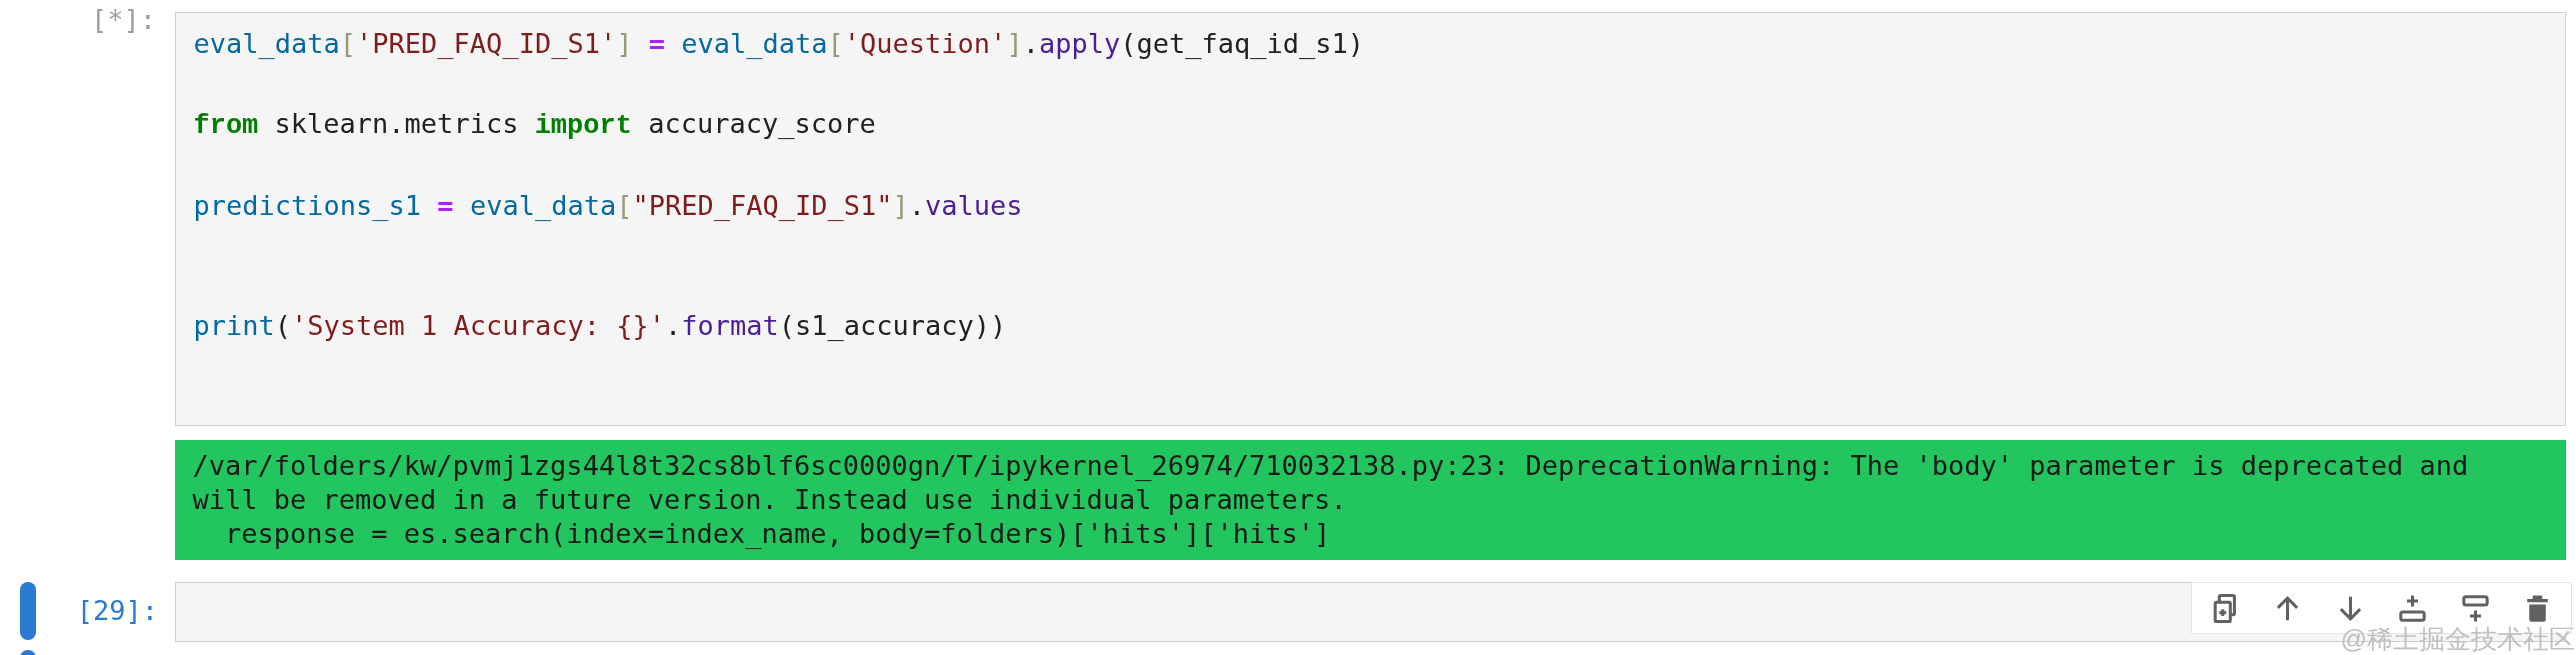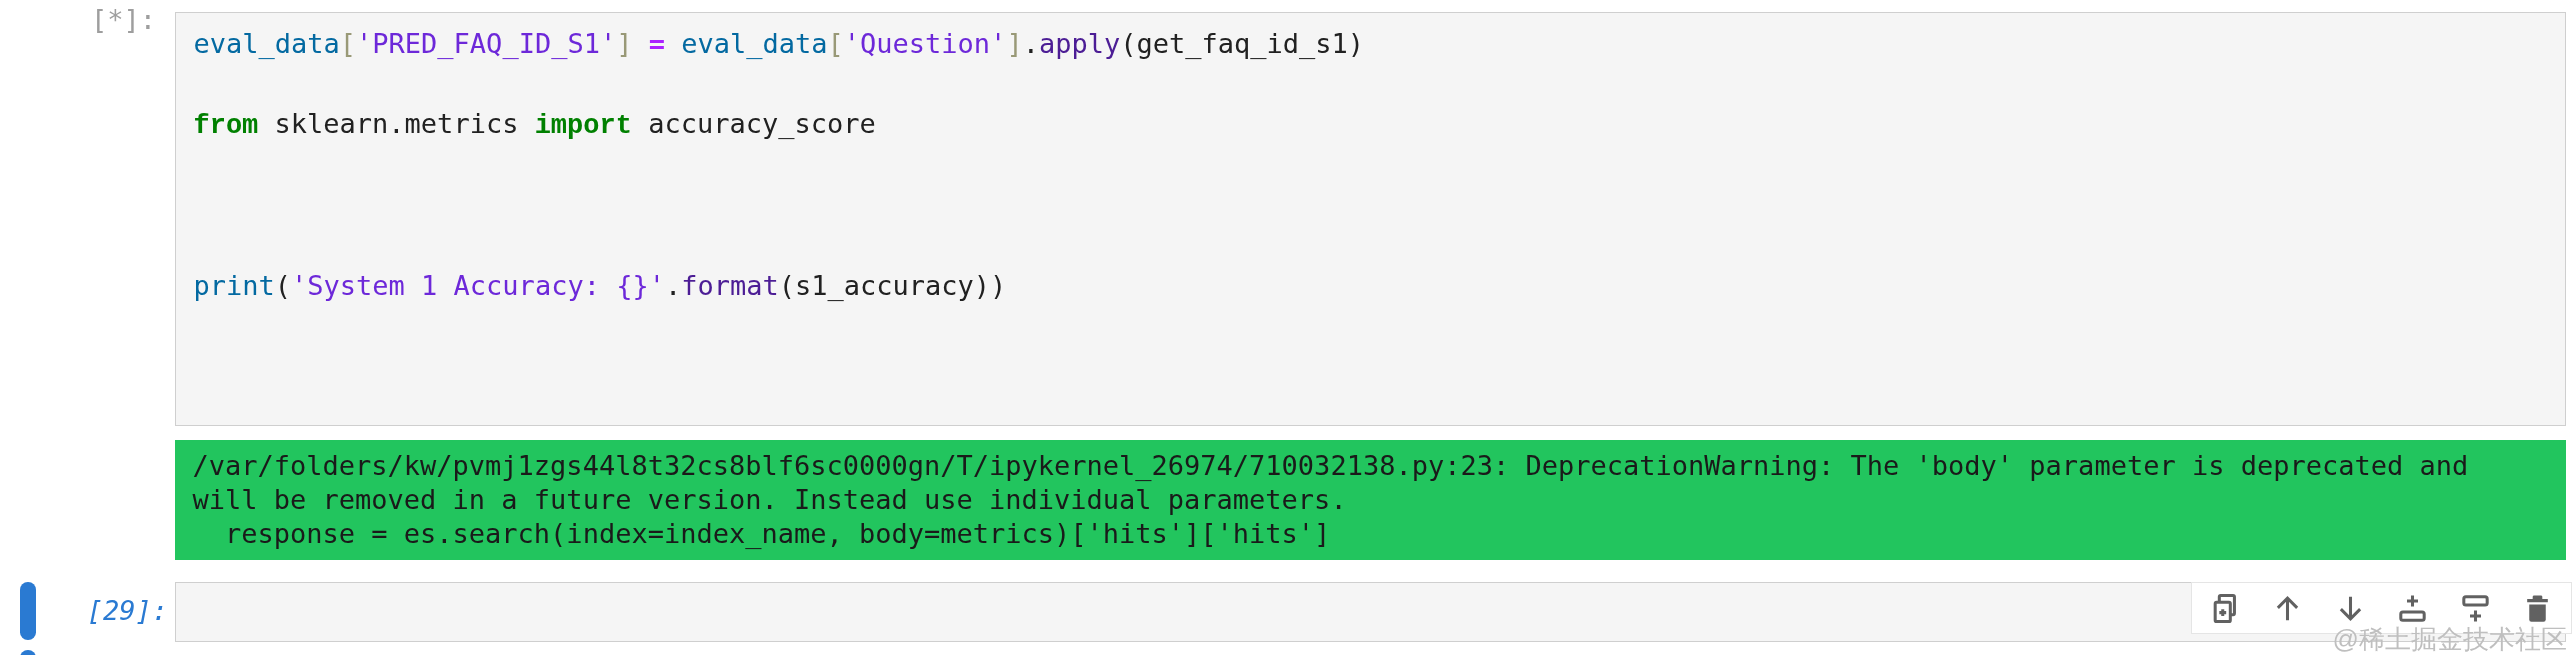--- a/index.html
+++ b/index.html
@@ -32,21 +32,21 @@
   .code-line {
     font-family: "DejaVu Sans Mono", "Liberation Mono", monospace;
     font-size: 27px; line-height: 40px;
     white-space: pre;
     color: #212121;
   }
   .tk-t { color: #212121; }
   .tk-v { color: #0369a1; }
   .tk-k { color: #008000; font-weight: bold; font-family: Liberation Mono, monospace; }
   .tk-o { color: #aa22ff; font-weight: bold; }
-  .tk-s { color: #6d28d9; }
+  .tk-s { color: #7f1d1d; }
   .tk-p { color: #4c1d95; }
   .tk-b { color: #999977; }
 
   
   .stderr-output {
     position: absolute; left: 175px; top: 440px;
     width: 2391px; height: 120px;
     box-sizing: border-box;
     background: #22c55e;
     padding: 8.8px 17.5px;
@@ -63,27 +63,26 @@
     position: absolute; left: 20.4px; top: 582px;
     width: 15.6px; height: 58px;
     background: #2a7ad2; border-radius: 7.8px;
   }
   .collapser-next {
     position: absolute; left: 20.4px; top: 650px;
     width: 15.6px; height: 7.8px;
     background: #2a7ad2; border-radius: 7.8px 7.8px 0 0;
   }
   .input-prompt-2 {
-    position: absolute; left: 12px; top: 591px; width: 156px;
+    position: absolute; left: 2px; top: 591px; width: 156px;
     text-align: right;
     font-family: "DejaVu Sans Mono", "Liberation Mono", monospace;
     font-size: 27px; line-height: 40px;
     color: #2a7ad2;
     white-space: pre;
-    font-style: italic;
   }
   .cell-editor-2 {
     position: absolute; left: 175px; top: 582px;
     width: 2391px; height: 60px;
     box-sizing: border-box;
     background: #f5f5f5;
     border: 1.9px solid #cfcfcf;
   }
 
   
@@ -104,47 +103,48 @@
     display: flex; align-items: center; justify-content: center;
     cursor: pointer;
   }
   .tb-btn svg { width: 33px; height: 33px; }
   .ic-stroke { fill: none; stroke: #616161; stroke-width: 2.2; }
   .ic-fill { fill: #616161; stroke: none; }
   .ic-front { fill: #ffffff; stroke: #616161; stroke-width: 2.2; }
 
   
   .watermark {
-    position: absolute; right: 9px; top: 625px;
+    position: absolute; right: 1px; top: 625px;
     font-size: 26px; line-height: 29px;
     color: #bfbfbf;
     font-family: "Liberation Sans", sans-serif;
   }
 </style>
 </head>
 <body>
 
 <div class="input-prompt-1 mono">[*]:</div>
 
 <div class="cell-editor-1">
   <div>
       <div class="code-line"><span class="tk-v">eval_data</span><span class="tk-b">[</span><span class="tk-s">'PRED_FAQ_ID_S1'</span><span class="tk-b">]</span><span class="tk-t"> </span><span class="tk-o">=</span><span class="tk-t"> </span><span class="tk-v">eval_data</span><span class="tk-b">[</span><span class="tk-s">'Question'</span><span class="tk-b">]</span><span class="tk-t">.</span><span class="tk-p">apply</span><span class="tk-t">(get_faq_id_s1)</span></div>
       <div class="code-line">&nbsp;</div>
       <div class="code-line"><span class="tk-k">from</span><span class="tk-t"> sklearn.metrics </span><span class="tk-k">import</span><span class="tk-t"> accuracy_score</span></div>
       <div class="code-line">&nbsp;</div>
+      <div class="code-line"><span class="tk-v">predictions_s1</span><span class="tk-t"> </span><span class="tk-o">=</span><span class="tk-t"> </span><span class="tk-v">eval_data</span><span class="tk-b">[</span><span class="tk-s">"PRED_FAQ_ID_S1"</span><span class="tk-b">]</span><span class="tk-t">.</span><span class="tk-p">values</span></div>
       <div class="code-line">&nbsp;</div>
       <div class="code-line">&nbsp;</div>
       <div class="code-line"><span class="tk-v">print</span><span class="tk-t">(</span><span class="tk-s">'System 1 Accuracy: {}'</span><span class="tk-t">.</span><span class="tk-p">format</span><span class="tk-t">(s1_accuracy))</span></div>
     </div>
 </div>
 
 <div class="stderr-output">
     <div class="out-line">/var/folders/kw/pvmj1zgs44l8t32cs8blf6sc0000gn/T/ipykernel_26974/710032138.py:23: DeprecationWarning: The 'body' parameter is deprecated and</div>
     <div class="out-line">will be removed in a future version. Instead use individual parameters.</div>
-    <div class="out-line">  response = es.search(index=index_name, body=metrics)['hits']['hits']</div>
+    <div class="out-line">  response = es.search(index=index_name, body=folders)['hits']['hits']</div>
   </div>
 
 <div class="collapser-main"></div>
 
 <div class="input-prompt-2 mono">[29]:</div>
 
 <div class="cell-editor-2"></div>
 
 <div class="cell-toolbar">
   <button class="tb-btn">

